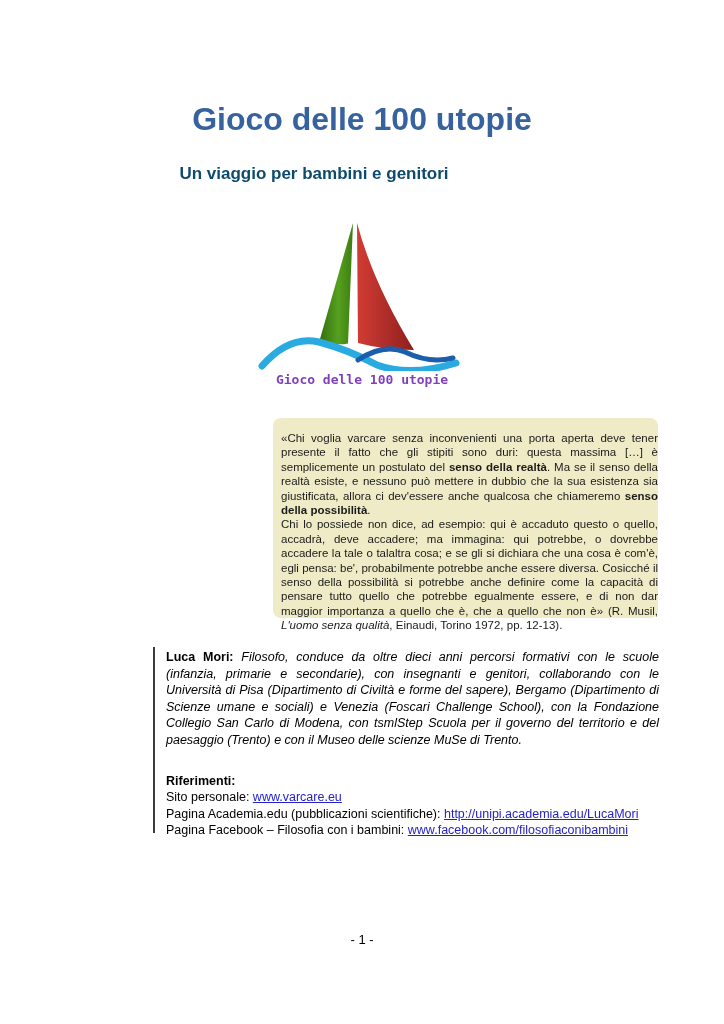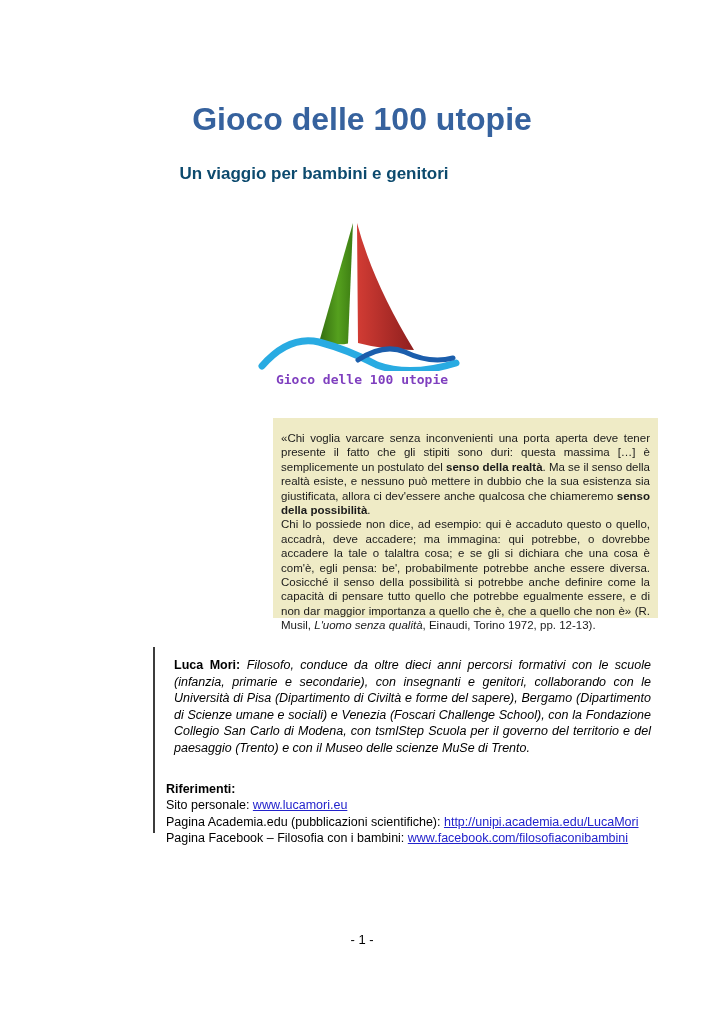--- a/index.html
+++ b/index.html
@@ -31,39 +31,39 @@
     margin-top: 1px;
     font-family: "DejaVu Sans Mono", monospace;
     font-size: 13px; font-weight: bold;
     color: #7f3fbf;
   }
 
   .quote-box {
     position: absolute; left: 273px; top: 418px;
     width: 385px; height: 200px; box-sizing: border-box;
     background: #efebc6;
-    padding: 13px 8px 8px 8px;
+    padding: 13px 0 8px 8px;
     font-size: 11.5px; line-height: 14.4px;
-    text-align: justify; color: #1a1a1a;
+    text-align: justify; color: #1a1a1a; border-radius: 8px;
   }
   .quote-box p { margin: 0; }
 
   .info-label {
     position: absolute; left: 68px; top: 649px; width: 84px;
     font-size: 13px; font-weight: bold; line-height: 17px; color: #000;
   }
   .column-divider {
     position: absolute; left: 153px; top: 647px;
     width: 2px; height: 186px; background: #3c3c3c;
   }
   .info-content {
     position: absolute; left: 166px; top: 649px; width: 493px;
     font-size: 12.5px; line-height: 16.6px; color: #000;
   }
-  .bio { margin: 8px; text-align: justify; font-style: italic; }
+  .bio { margin: 0; text-align: justify; font-style: italic; }
   .bio .lead { font-style: normal; font-weight: bold; }
   .refs { margin-top: 24px; }
   .refs-heading { font-weight: bold; }
   .ref-line { }
   .ref-link { color: #2323cc; text-decoration: underline; cursor: pointer; }
 
   .page-number {
     position: absolute; top: 932px; left: 0; width: 724px;
     text-align: center; font-size: 13px; color: #000;
   }
@@ -101,21 +101,21 @@
     <p><span>«Chi voglia varcare senza inconvenienti una porta aperta deve tener presente il fatto che gli stipiti sono duri: questa massima […] è semplicemente un postulato del </span><b>senso della realtà</b><span>. Ma se il senso della realtà esiste, e nessuno può mettere in dubbio che la sua esistenza sia giustificata, allora ci dev'essere anche qualcosa che chiameremo </span><b>senso della possibilità</b><span>.</span></p>
     <p><span>Chi lo possiede non dice, ad esempio: qui è accaduto questo o quello, accadrà, deve accadere; ma immagina: qui potrebbe, o dovrebbe accadere la tale o talaltra cosa; e se gli si dichiara che una cosa è com'è, egli pensa: be', probabilmente potrebbe anche essere diversa. Cosicché il senso della possibilità si potrebbe anche definire come la capacità di pensare tutto quello che potrebbe egualmente essere, e di non dar maggior importanza a quello che è, che a quello che non è» (R. Musil, </span><i>L'uomo senza qualità</i><span>, Einaudi, Torino 1972, pp. 12-13).</span></p>
   </div>
 
   <div class="column-divider"></div>
 
   <div class="info-content">
     <p class="bio"><span class="lead">Luca Mori:</span><span> Filosofo, conduce da oltre dieci anni percorsi formativi con le scuole (infanzia, primarie e secondarie), con insegnanti e genitori, collaborando con le Università di Pisa (Dipartimento di Civiltà e forme del sapere), Bergamo (Dipartimento di Scienze umane e sociali) e Venezia (Foscari Challenge School), con la Fondazione Collegio San Carlo di Modena, con tsmlStep Scuola per il governo del territorio e del paesaggio (Trento) e con il Museo delle scienze MuSe di Trento.</span></p>
     <div class="refs">
       <div class="refs-heading">Riferimenti:</div>
-      <div class="ref-line"><span>Sito personale: </span><a class="ref-link">www.lucamori.eu</a></div>
+      <div class="ref-line"><span>Sito personale: </span><a class="ref-link">www.varcare.eu</a></div>
       <div class="ref-line"><span>Pagina Academia.edu (pubblicazioni scientifiche): </span><a class="ref-link">http://unipi.academia.edu/LucaMori</a></div>
       <div class="ref-line"><span>Pagina Facebook – Filosofia con i bambini: </span><a class="ref-link">www.facebook.com/filosofiaconibambini</a></div>
     </div>
   </div>
 
   <div class="page-number">- 1 -</div>
 
 </div>
 
 </body></html>

